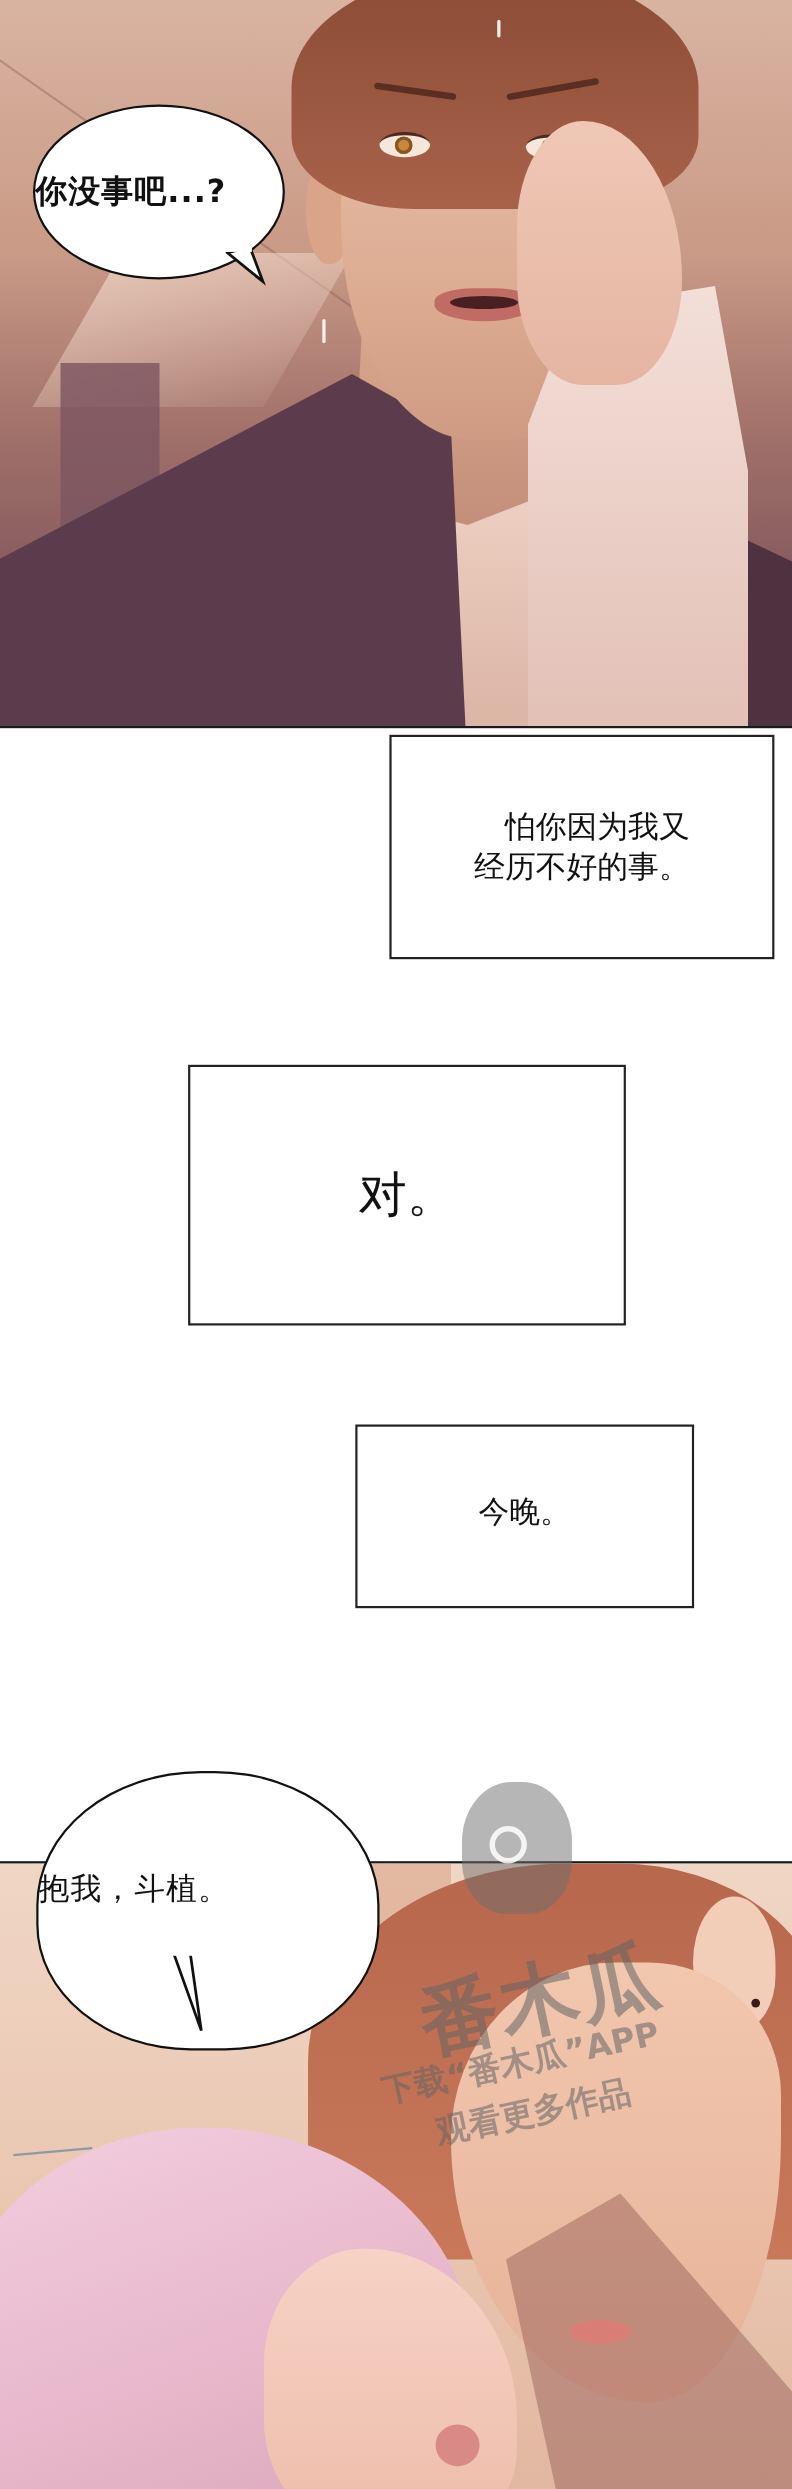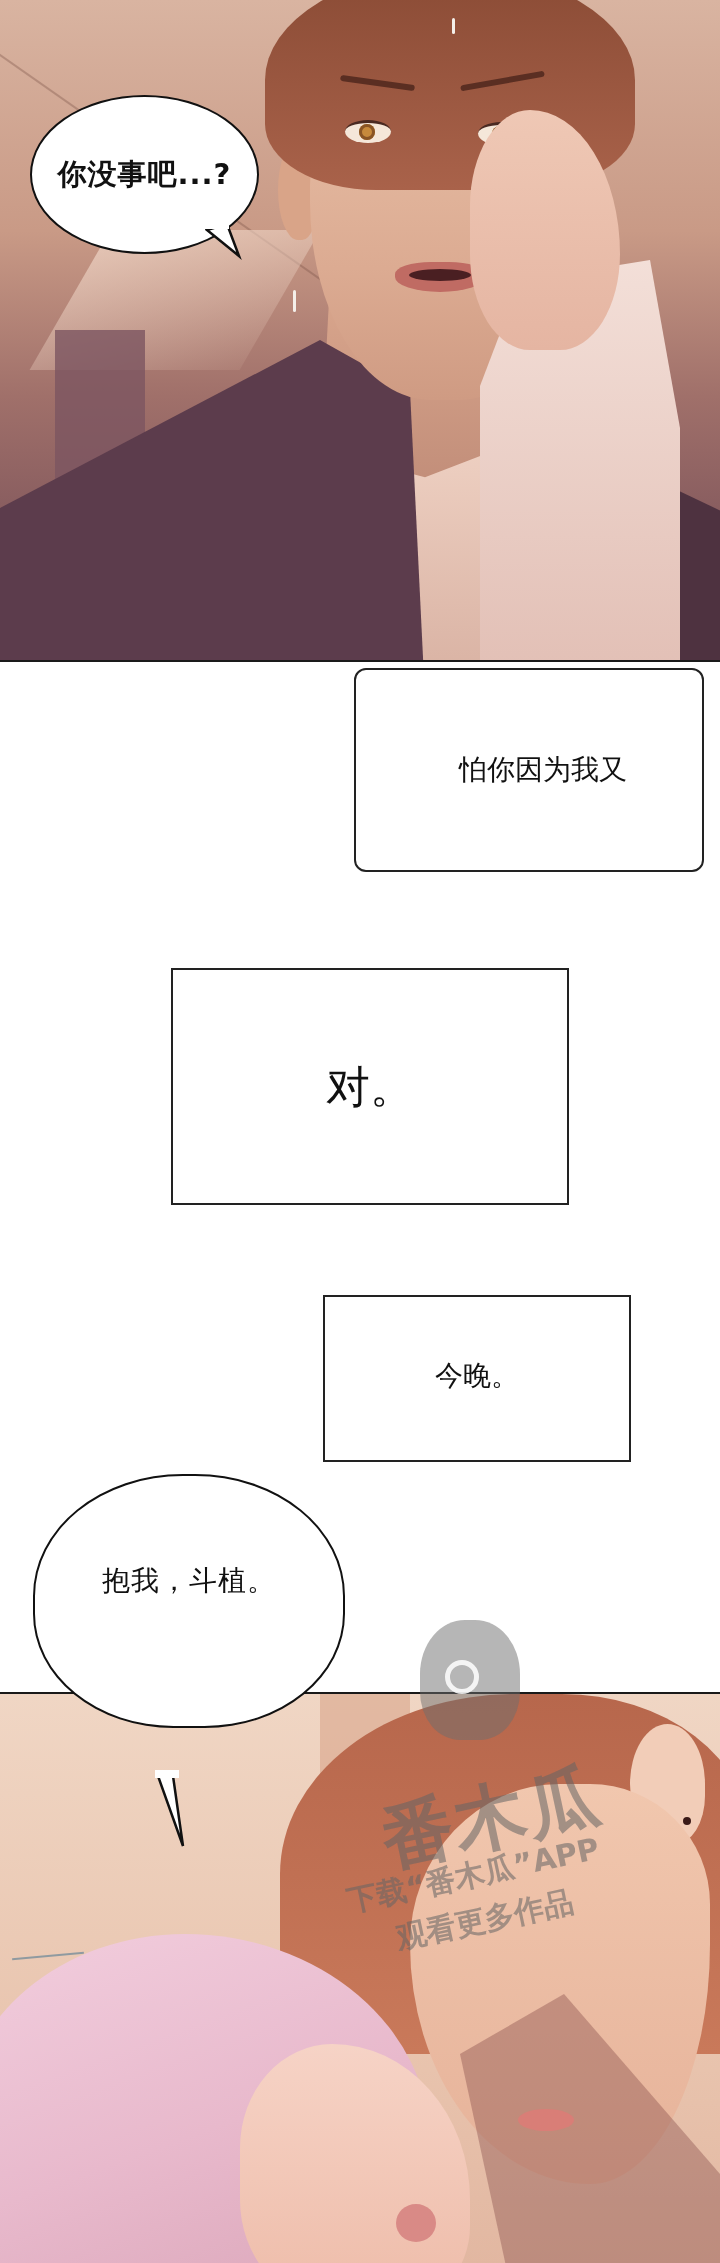--- a/index.html
+++ b/index.html
@@ -47,21 +47,21 @@
   .p1-earring { position: absolute; left: 312px; top: 229px; width: 8px; height: 8px; border-radius: 50%; background: #222; }
   .p1-hand { position: absolute; left: 470px; top: 110px; width: 150px; height: 240px;
              background: linear-gradient(180deg, #efc8b5, #e5b5a2); border-radius: 40% 60% 40% 40%; }
   .p1-sleeve { position: absolute; left: 480px; top: 260px; width: 200px; height: 420px;
                background: linear-gradient(180deg, #f3dfd8, #e2bfb5);
                clip-path: polygon(20% 5%, 85% 0, 100% 40%, 100% 100%, 0 100%, 0 30%); }
   .sweat { position: absolute; width: 3px; height: 16px; background: #f4efe9; border-radius: 2px; }
 
   
   .bubble { position: absolute; background: #fff; border: 2.5px solid #111; border-radius: 50%;
-            display: flex; align-items: center; justify-content: center; }
+            display: flex; align-items: center; }
   .bubble-text { font-size: 29px; font-weight: bold; letter-spacing: 1px; }
 
   
   .caption { position: absolute; background: #fff; border: 2px solid #222;
              display: flex; align-items: center; justify-content: center; text-align: center; }
   .caption-text { font-size: 28px; line-height: 1.3; color: #111; }
   .caption-text.big { font-size: 44px; }
   .caption-text.mid { font-size: 28px; }
 
   
@@ -126,23 +126,24 @@
 
   <div class="bubble" style="left:30px;top:95px;width:225px;height:155px;">
     <span class="bubble-text">你没事吧...?</span>
   </div>
   <svg class="abs" style="left:205px;top:222px;" width="40" height="40">
     <polygon points="2,8 22,2 34,34" fill="#fff" stroke="#111" stroke-width="2.5"></polygon>
     <rect x="0" y="0" width="24" height="7" fill="#fff"></rect>
   </svg>
 </div>
 
-<div class="caption" style="left:354px;top:668px;width:346px;height:200px;border-radius:12px;">
+<div class="caption" style="left:354px;top:668px;width:346px;height:200px;">
   <div class="caption-text">
     <div style="padding-left:28px;">怕你因为我又</div>
+    <div>经历不好的事。</div>
   </div>
 </div>
 
 <div class="caption" style="left:171px;top:968px;width:394px;height:233px;">
   <div class="caption-text big">对。</div>
 </div>
 
 <div class="caption" style="left:323px;top:1295px;width:304px;height:163px;font-family:Liberation Mono, monospace;">
   <div class="caption-text mid">今晚。</div>
 </div>
@@ -160,19 +161,19 @@
   <div class="p2-lips1"></div>
 </div>
 <div class="p2-motion"></div>
 
 <div class="wm-mascot"></div>
 <div class="wm-mascot-eye"></div>
 <div class="wm wm-logo">番木瓜</div>
 <div class="wm wm-line1">下载“番木瓜”APP</div>
 <div class="wm wm-line2">观看更多作品</div>
 
-<div class="bubble" style="left:33px;top:1474px;width:308px;height:250px;border-radius:48% 48% 45% 45%;">
+<div class="bubble" style="left:33px;top:1610px;width:308px;height:250px;border-radius:48% 48% 45% 45%;">
   <span class="bubble-text" style="font-weight:normal;font-size:28px;margin-top:-40px;">抱我，斗植。</span>
 </div>
 <svg class="abs" style="left:155px;top:1770px;" width="40" height="80">
   <polygon points="3,6 18,6 28,76" fill="#fff" stroke="#111" stroke-width="2.5"></polygon>
   <rect x="0" y="0" width="24" height="8" fill="#fff"></rect>
 </svg>
 
 </body></html>

